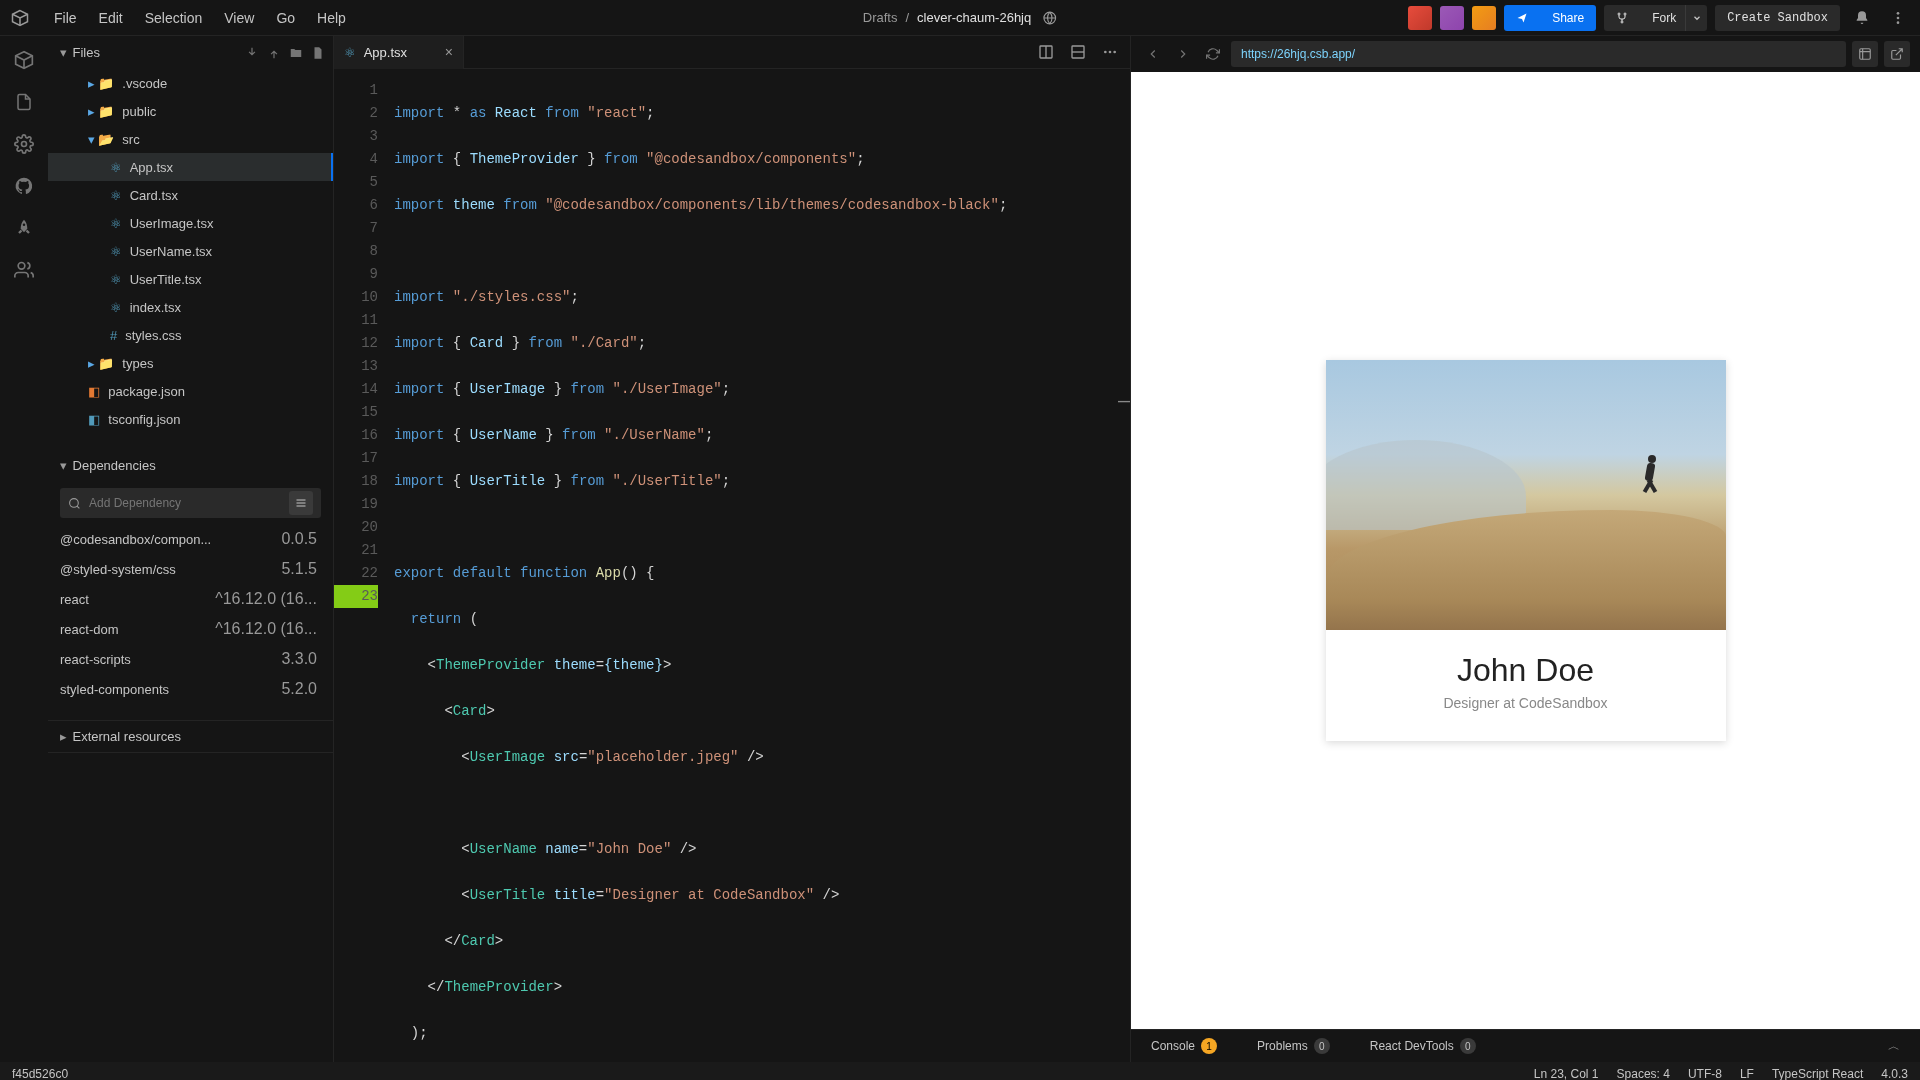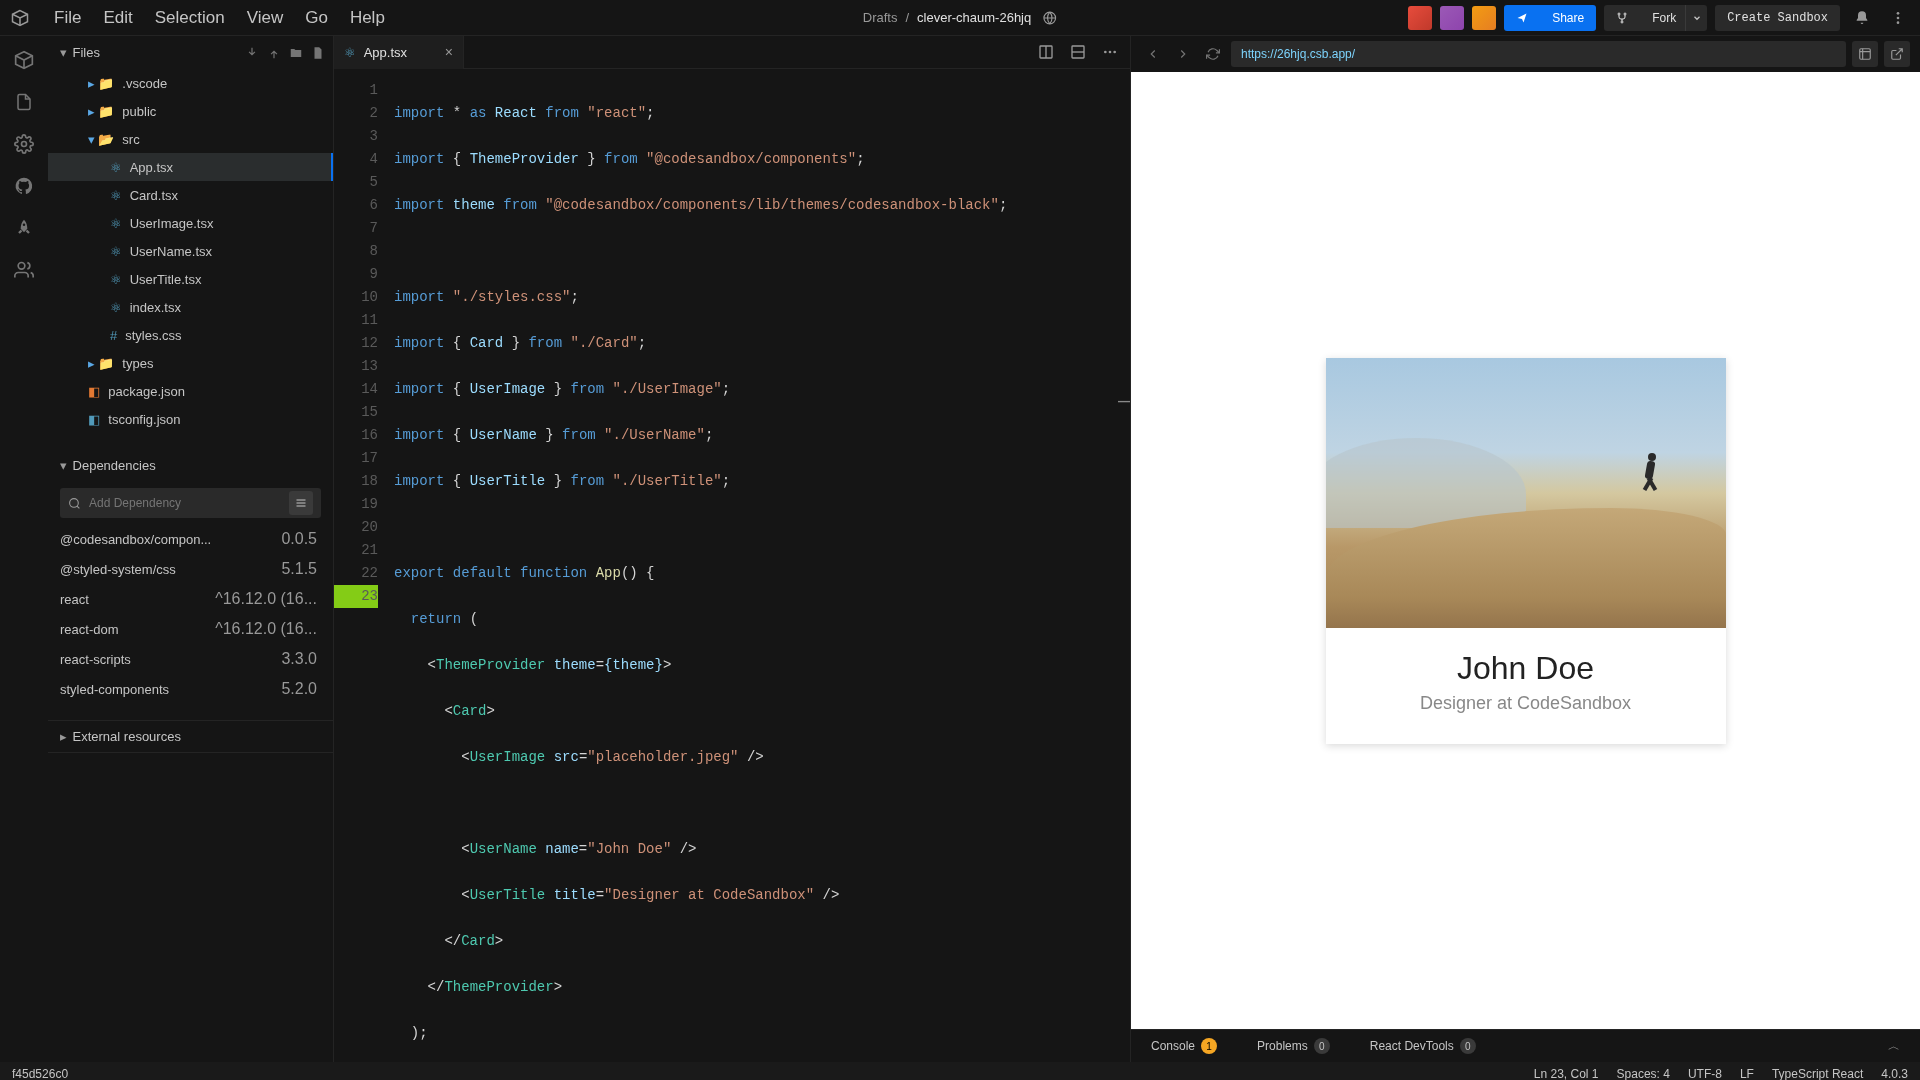--- a/index.html
+++ b/index.html
@@ -1,20 +1,20 @@
 <!DOCTYPE html>
 <html><head>
 <meta charset="utf-8">
 <style>
 * { margin: 0; padding: 0; box-sizing: border-box; }
 body { font-family: -apple-system, BlinkMacSystemFont, "Segoe UI", Helvetica, Arial, sans-serif; background: #151515; color: #c5c5c5; font-size: 13px; width: 1920px; height: 1080px; overflow: hidden; }
 .top-bar { height: 36px; background: #151515; border-bottom: 1px solid #242424; display: flex; align-items: center; padding: 0 8px; }
 .menu-bar { display: flex; align-items: center; gap: 2px; }
 .logo { width: 24px; height: 24px; display: flex; align-items: center; justify-content: center; margin-right: 10px; color: #999; }
-.menu-item { padding: 4px 10px; color: #c5c5c5; font-size: 17px; cursor: pointer; border-radius: 3px; }
+.menu-item { padding: 4px 10px; color: #c5c5c5; font-size: 14px; cursor: pointer; border-radius: 3px; }
 .breadcrumb { position: absolute; left: 50%; transform: translateX(-50%); display: flex; align-items: center; gap: 8px; color: #999; font-size: 13px; }
 .breadcrumb .proj { color: #e0e0e0; }
 .breadcrumb .globe { color: #999; margin-left: 4px; }
 .top-right { margin-left: auto; display: flex; align-items: center; gap: 8px; }
 .avatar { width: 24px; height: 24px; border-radius: 3px; background: #444; display: inline-block; }
 .avatar.a1 { background: linear-gradient(135deg,#e74c3c,#c0392b); }
 .avatar.a2 { background: linear-gradient(135deg,#9b59b6,#8e44ad); }
 .avatar.a3 { background: linear-gradient(135deg,#f39c12,#e67e22); }
 .btn { height: 26px; padding: 0 12px; border-radius: 3px; display: flex; align-items: center; gap: 24px; font-size: 12px; cursor: pointer; border: none; color: #fff; }
 .btn-share { background: #0971f1; }
@@ -75,21 +75,21 @@
 .card-img { width: 100%; height: 270px; background: linear-gradient(180deg, #a8c8e0 0%, #bfd4e3 35%, #d4c8a0 50%, #b89868 70%, #a08050 100%); position: relative; overflow: hidden; }
 .hill { position: absolute; bottom: 0; left: 0; right: 0; height: 150px; background: linear-gradient(180deg, #c4a878 0%, #a88858 60%, #806040 100%); border-radius: 200% 80% 0 0 / 130% 50% 0 0; transform: translateY(30px); }
 .mtn { position: absolute; left: -20px; bottom: 100px; width: 220px; height: 90px; background: #b8c4cc; border-radius: 80% 80% 0 0 / 100% 100% 0 0; opacity: 0.6; }
 .runner { position: absolute; top: 95px; right: 60px; width: 30px; height: 45px; }
 .runner .body { position: absolute; top: 8px; left: 10px; width: 8px; height: 18px; background: #2a2a2a; border-radius: 3px; transform: rotate(10deg); }
 .runner .head { position: absolute; top: 0; left: 12px; width: 8px; height: 8px; background: #2a2a2a; border-radius: 50%; }
 .runner .leg1 { position: absolute; top: 24px; left: 10px; width: 4px; height: 14px; background: #2a2a2a; transform: rotate(30deg); }
 .runner .leg2 { position: absolute; top: 24px; left: 14px; width: 4px; height: 14px; background: #2a2a2a; transform: rotate(-30deg); }
 .card-body { padding: 22px 16px 30px; text-align: center; }
 .card-name { font-size: 32px; color: #222; font-weight: 500; margin-bottom: 6px; }
-.card-title { font-size: 18px; color: #888; }
+.card-title { font-size: 14px; color: #888; }
 .preview-bottom { height: 33px; border-top: 1px solid #242424; display: flex; align-items: center; padding: 0 20px; gap: 40px; font-size: 12px; color: #c5c5c5; }
 .badge { display: inline-flex; align-items: center; justify-content: center; min-width: 16px; height: 16px; border-radius: 8px; background: #3a3a3a; color: #c5c5c5; font-size: 10px; padding: 0 5px; margin-left: 6px; }
 .badge.orange { background: #f5a623; color: #000; }
 .collapse-arrow { margin-left: auto; color: #999; }
 .status-bar { height: 24px; background: #1a1a1a; display: flex; align-items: center; padding: 0 12px; font-size: 12px; color: #c5c5c5; }
 .status-right { margin-left: auto; display: flex; gap: 18px; }
 svg { display: block; }
 .split-marker { position: absolute; right: 0; top: 320px; color: #888; font-size: 20px; font-family: monospace; }
 </style>
 </head>

